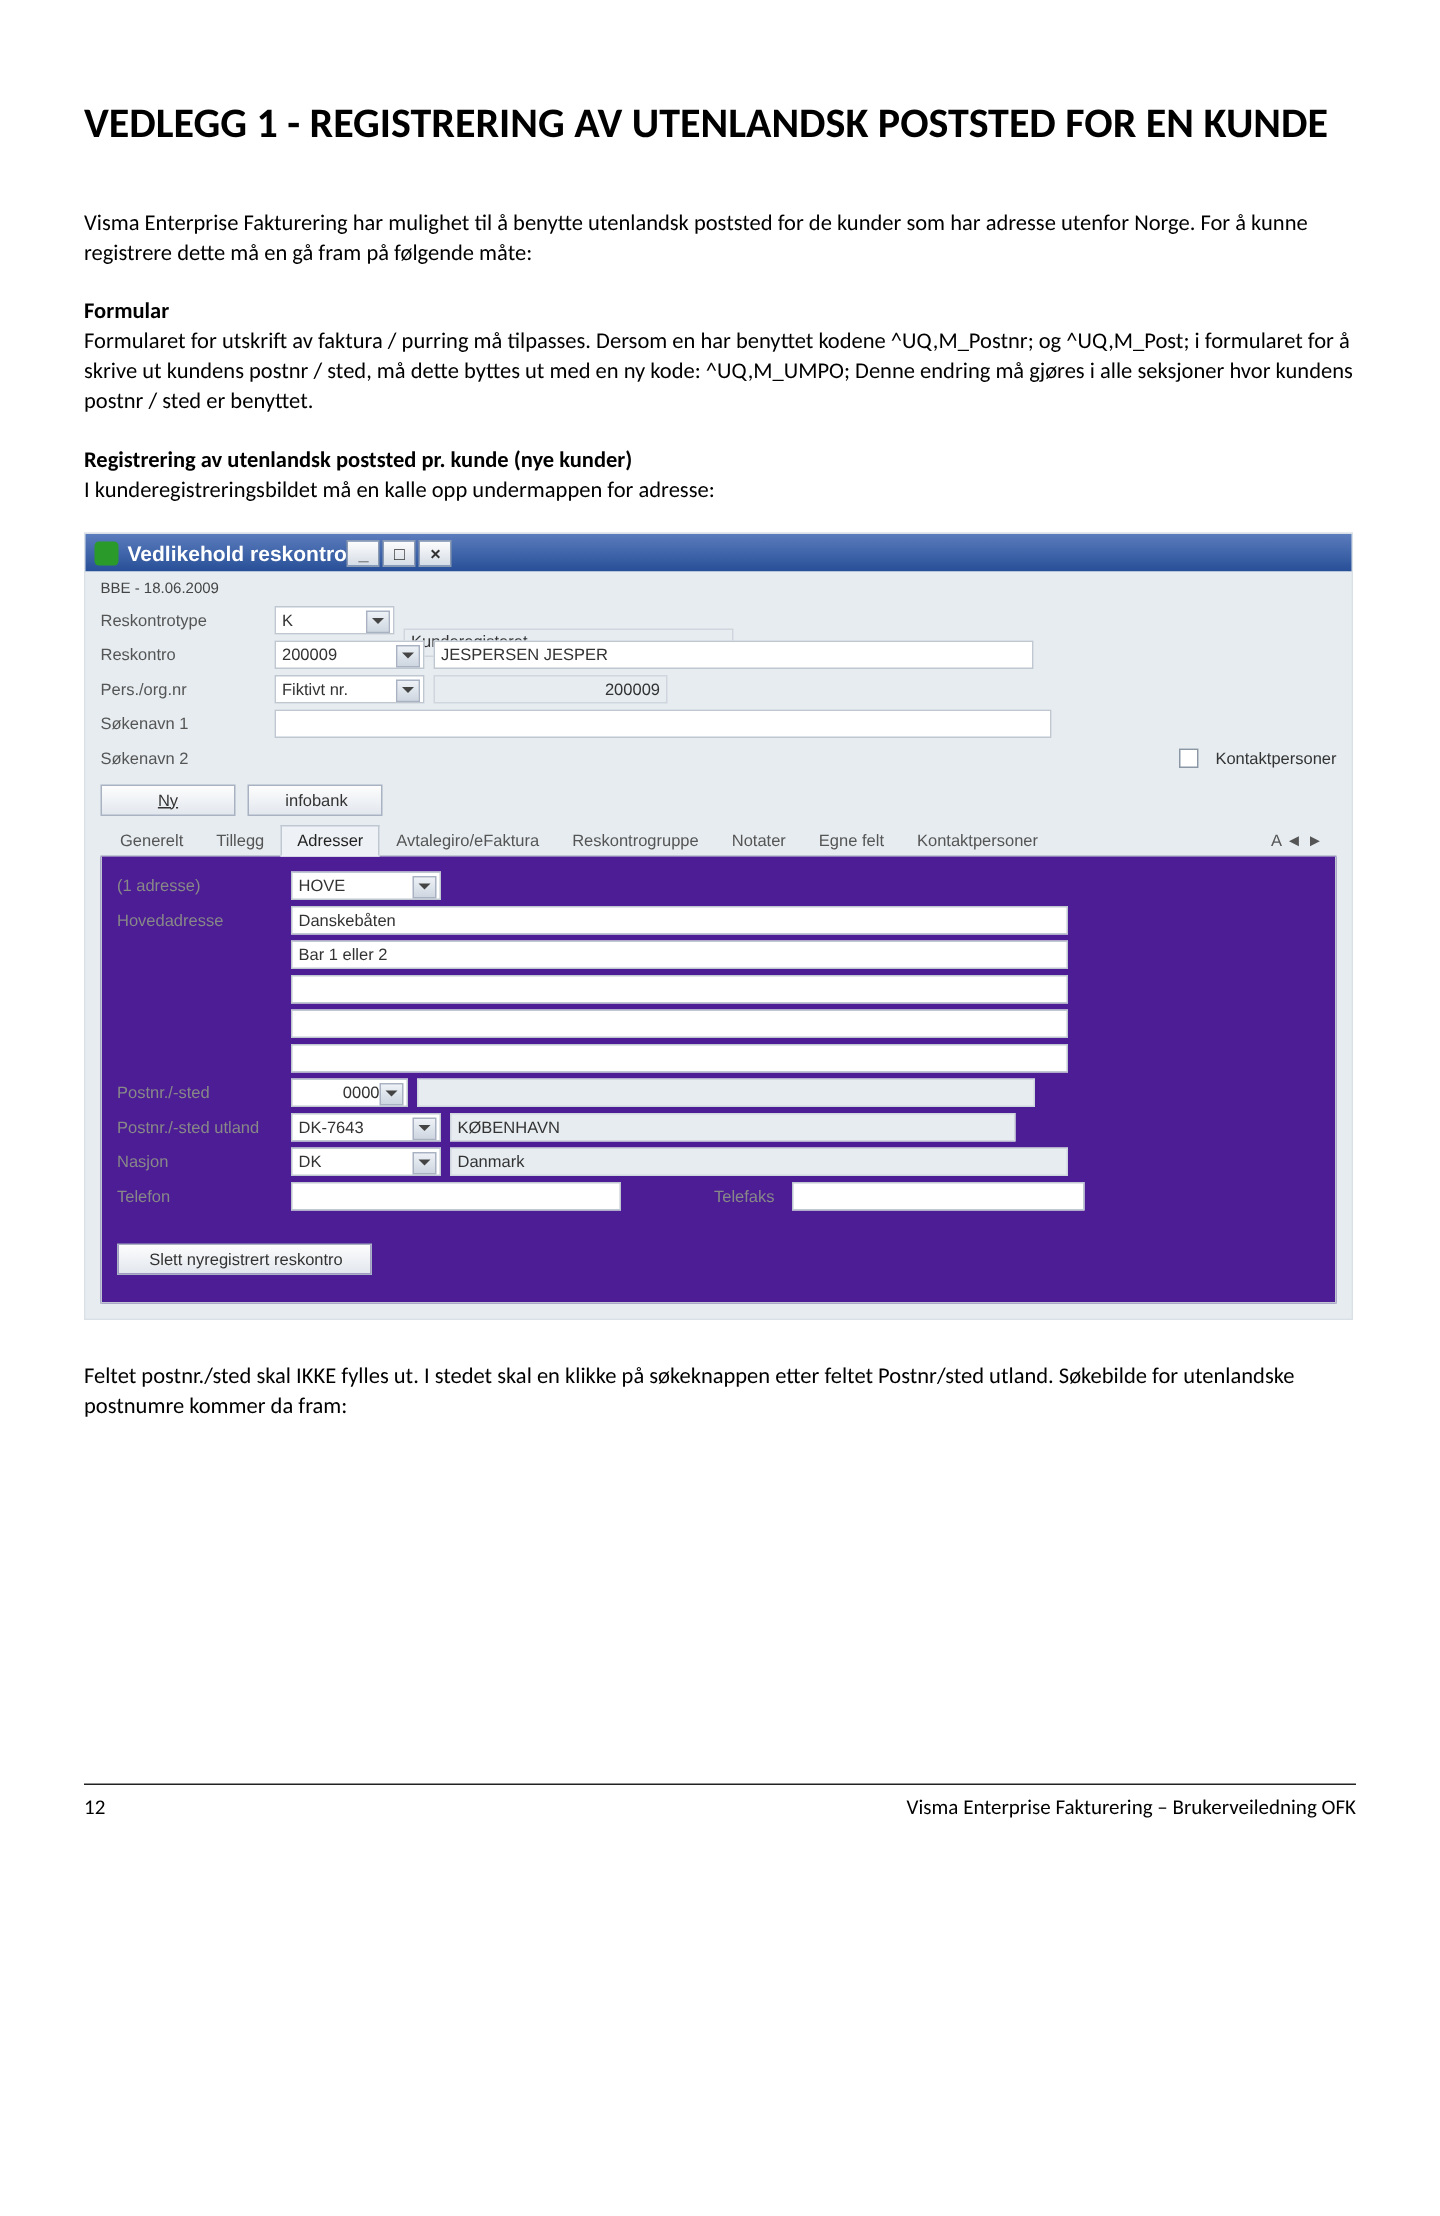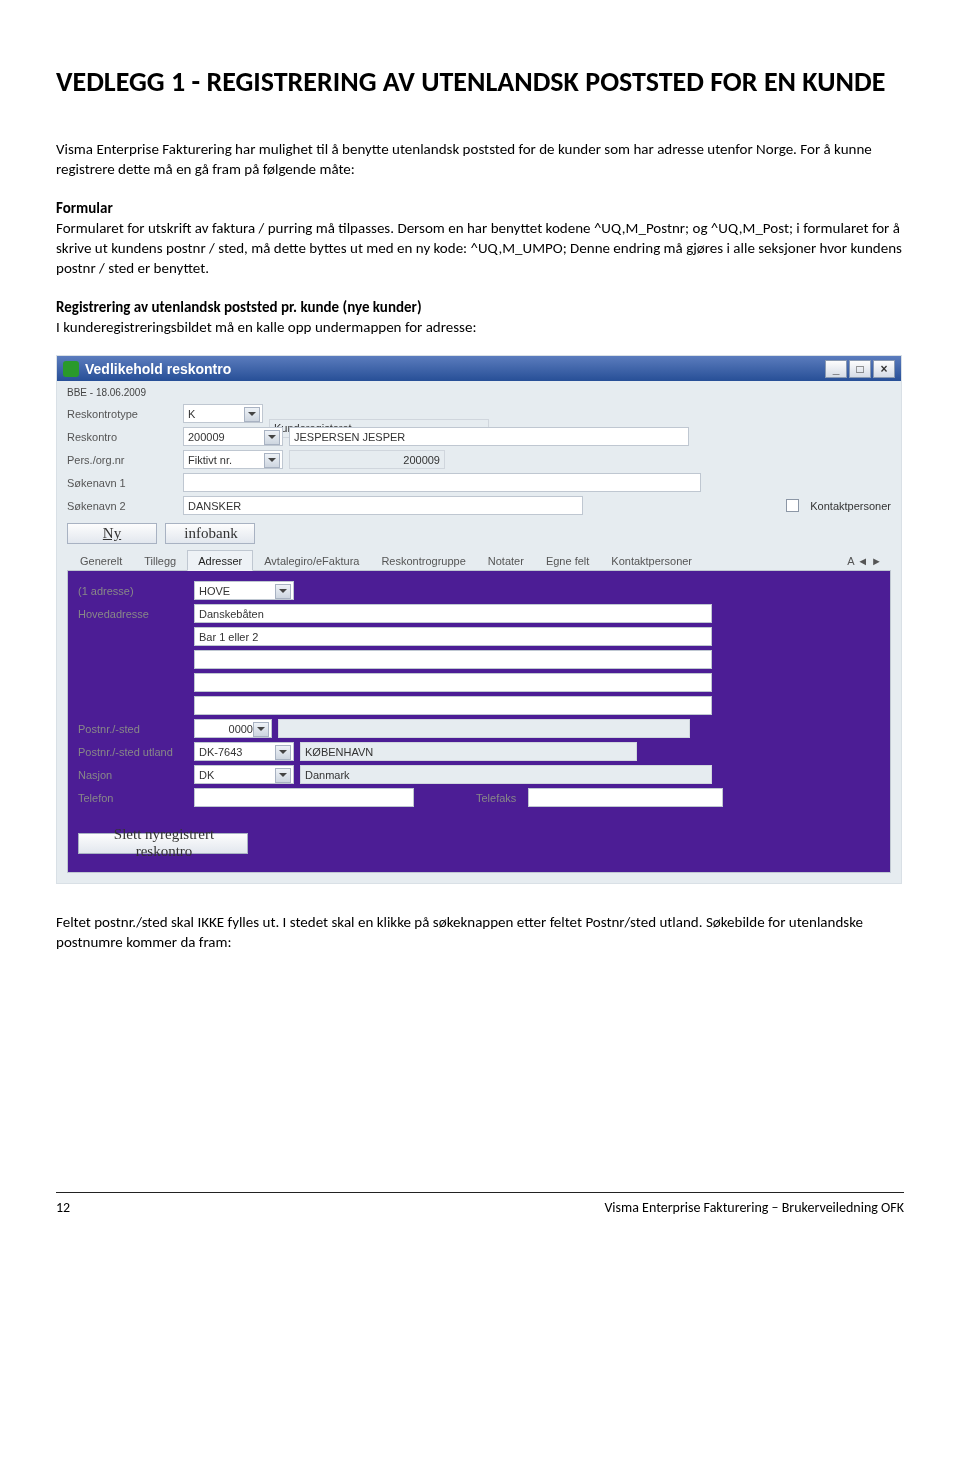--- a/index.html
+++ b/index.html
@@ -32,21 +32,21 @@
     border: 1px solid #d9e0e6;
     background: #e6ecf0;
     font-family: Tahoma, Arial, sans-serif;
     font-size: 11px;
     color: #333;
     width: 846px;
   }
   .titlebar {
     display: flex;
     align-items: center;
-    justify-content: space-between;
+    justify-content: flex-start;
     background: linear-gradient(#5b7cbd, #274f97);
     color: #fff;
     font-weight: bold;
     font-size: 14px;
     padding: 3px 6px;
     height: 25px;
   }
   .titlebar-left {
     display: flex;
     align-items: center;
@@ -120,27 +120,26 @@
     border-left: 4px solid transparent;
     border-right: 4px solid transparent;
     border-top: 4px solid #444;
     z-index: 2;
   }
   .btn {
     background: linear-gradient(#fdfdfd,#e2e7ee);
     border: 1px solid #a8b2c2;
     height: 21px;
     padding: 0 14px;
-    font-size: 15px;
+    font-size: 11px;
     display: inline-flex;
     align-items: center;
     justify-content: center;
     text-decoration: underline;
     color: #333;
-    font-family: Liberation Serif, serif;
   }
   .btn-noul { text-decoration: none; padding-left: 16px; }
   .checkbox-box {
     width: 13px; height: 13px;
     border: 1px solid #8c97a6;
     background: #fff;
     display: inline-block;
     margin-right: 5px;
     vertical-align: middle;
   }
@@ -239,21 +238,20 @@
         <div class="field field-readonly" style="width:156px;text-align:right;justify-content:flex-end">200009</div>
       </div>
 
       <div class="form-row">
         <div class="form-label">Søkenavn 1</div>
         <div class="field field-xlong"></div>
       </div>
 
       <div class="form-row">
         <div class="form-label">Søkenavn 2</div>
-        <div class="field field-long">DANSKER</div>
         <div style="flex:1"></div>
         <span><span class="checkbox-box"></span></span>
         <span>Kontaktpersoner</span>
       </div>
 
       <div class="btn-row">
         <span class="btn" style="width:90px">Ny</span>
         <span class="btn btn-noul" style="width:90px">infobank</span>
       </div>
 
@@ -300,21 +298,21 @@
           <div class="field field-xlong"></div>
         </div>
         <div class="form-row">
           <div class="form-label">Postnr./-sted</div>
           <div class="field dropdown" style="width:78px;justify-content:flex-end">0000</div>
           <div class="field field-readonly" style="width:412px"></div>
         </div>
         <div class="form-row">
           <div class="form-label">Postnr./-sted utland</div>
           <div class="field dropdown" style="width:100px">DK-7643</div>
-          <div class="field field-readonly" style="width:337px">KØBENHAVN</div>
+          <div class="field field-readonly" style="width:377px">KØBENHAVN</div>
         </div>
         <div class="form-row">
           <div class="form-label">Nasjon</div>
           <div class="field dropdown" style="width:100px">DK</div>
           <div class="field field-readonly" style="width:412px">Danmark</div>
         </div>
         <div class="form-row">
           <div class="form-label">Telefon</div>
           <div class="field" style="width:220px"></div>
           <div style="width:50px"></div>

